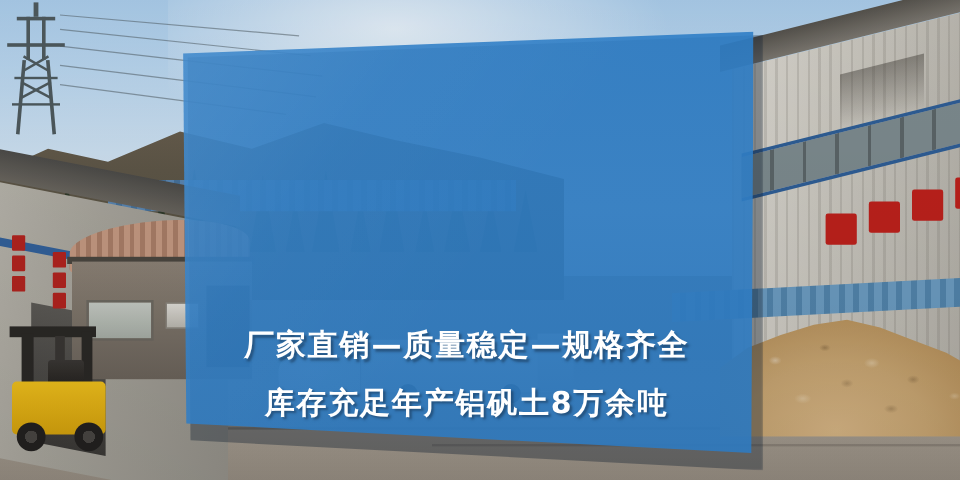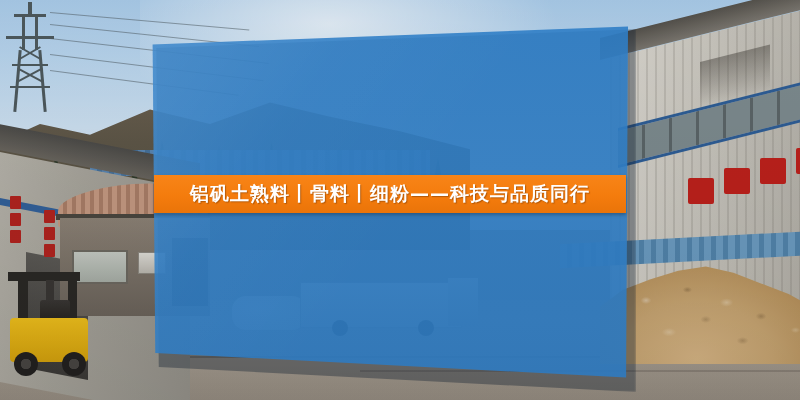--- a/index.html
+++ b/index.html
@@ -303,20 +303,19 @@
     <div class="photo-dark"></div>
   </div>
 
   <div class="panel-shadow"></div>
   <div class="panel"></div>
   <div class="panel-sheen"></div>
 
   <div class="content">
 
 
-    <div class="ribbon">
-      <span class="ribbon-text">铝矾土熟料丨骨料丨细粉——科技与品质同行</span>
-    </div>
-
-
+
+    <div class="sub1">厂家直销—质量稳定—规格齐全</div>
+
+    <div class="sub2">库存充足年产铝矾土8万余吨</div>
 
   </div>
 </div>
 
 </body></html>

